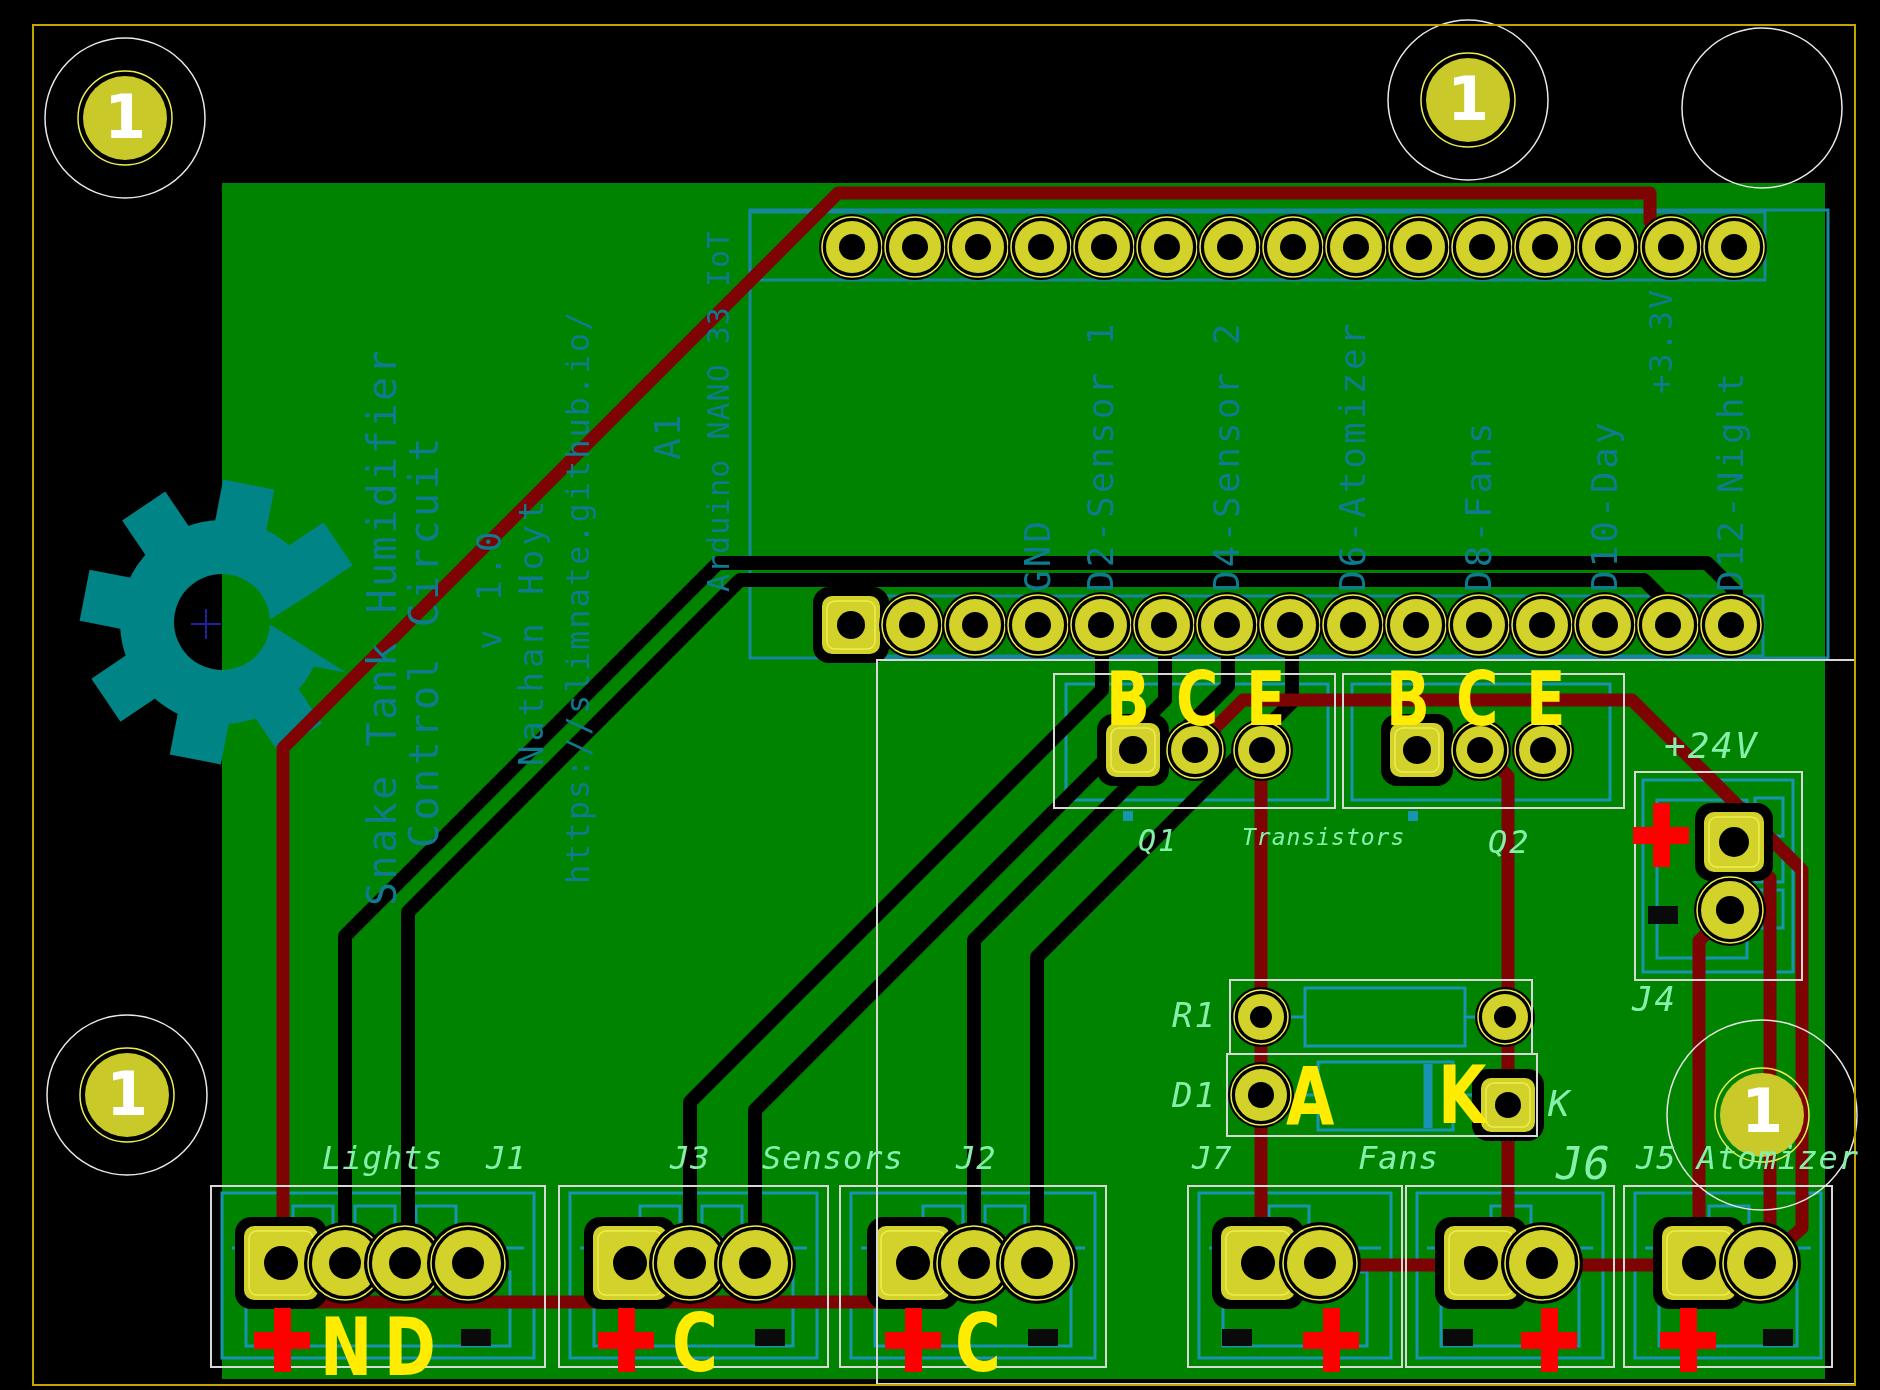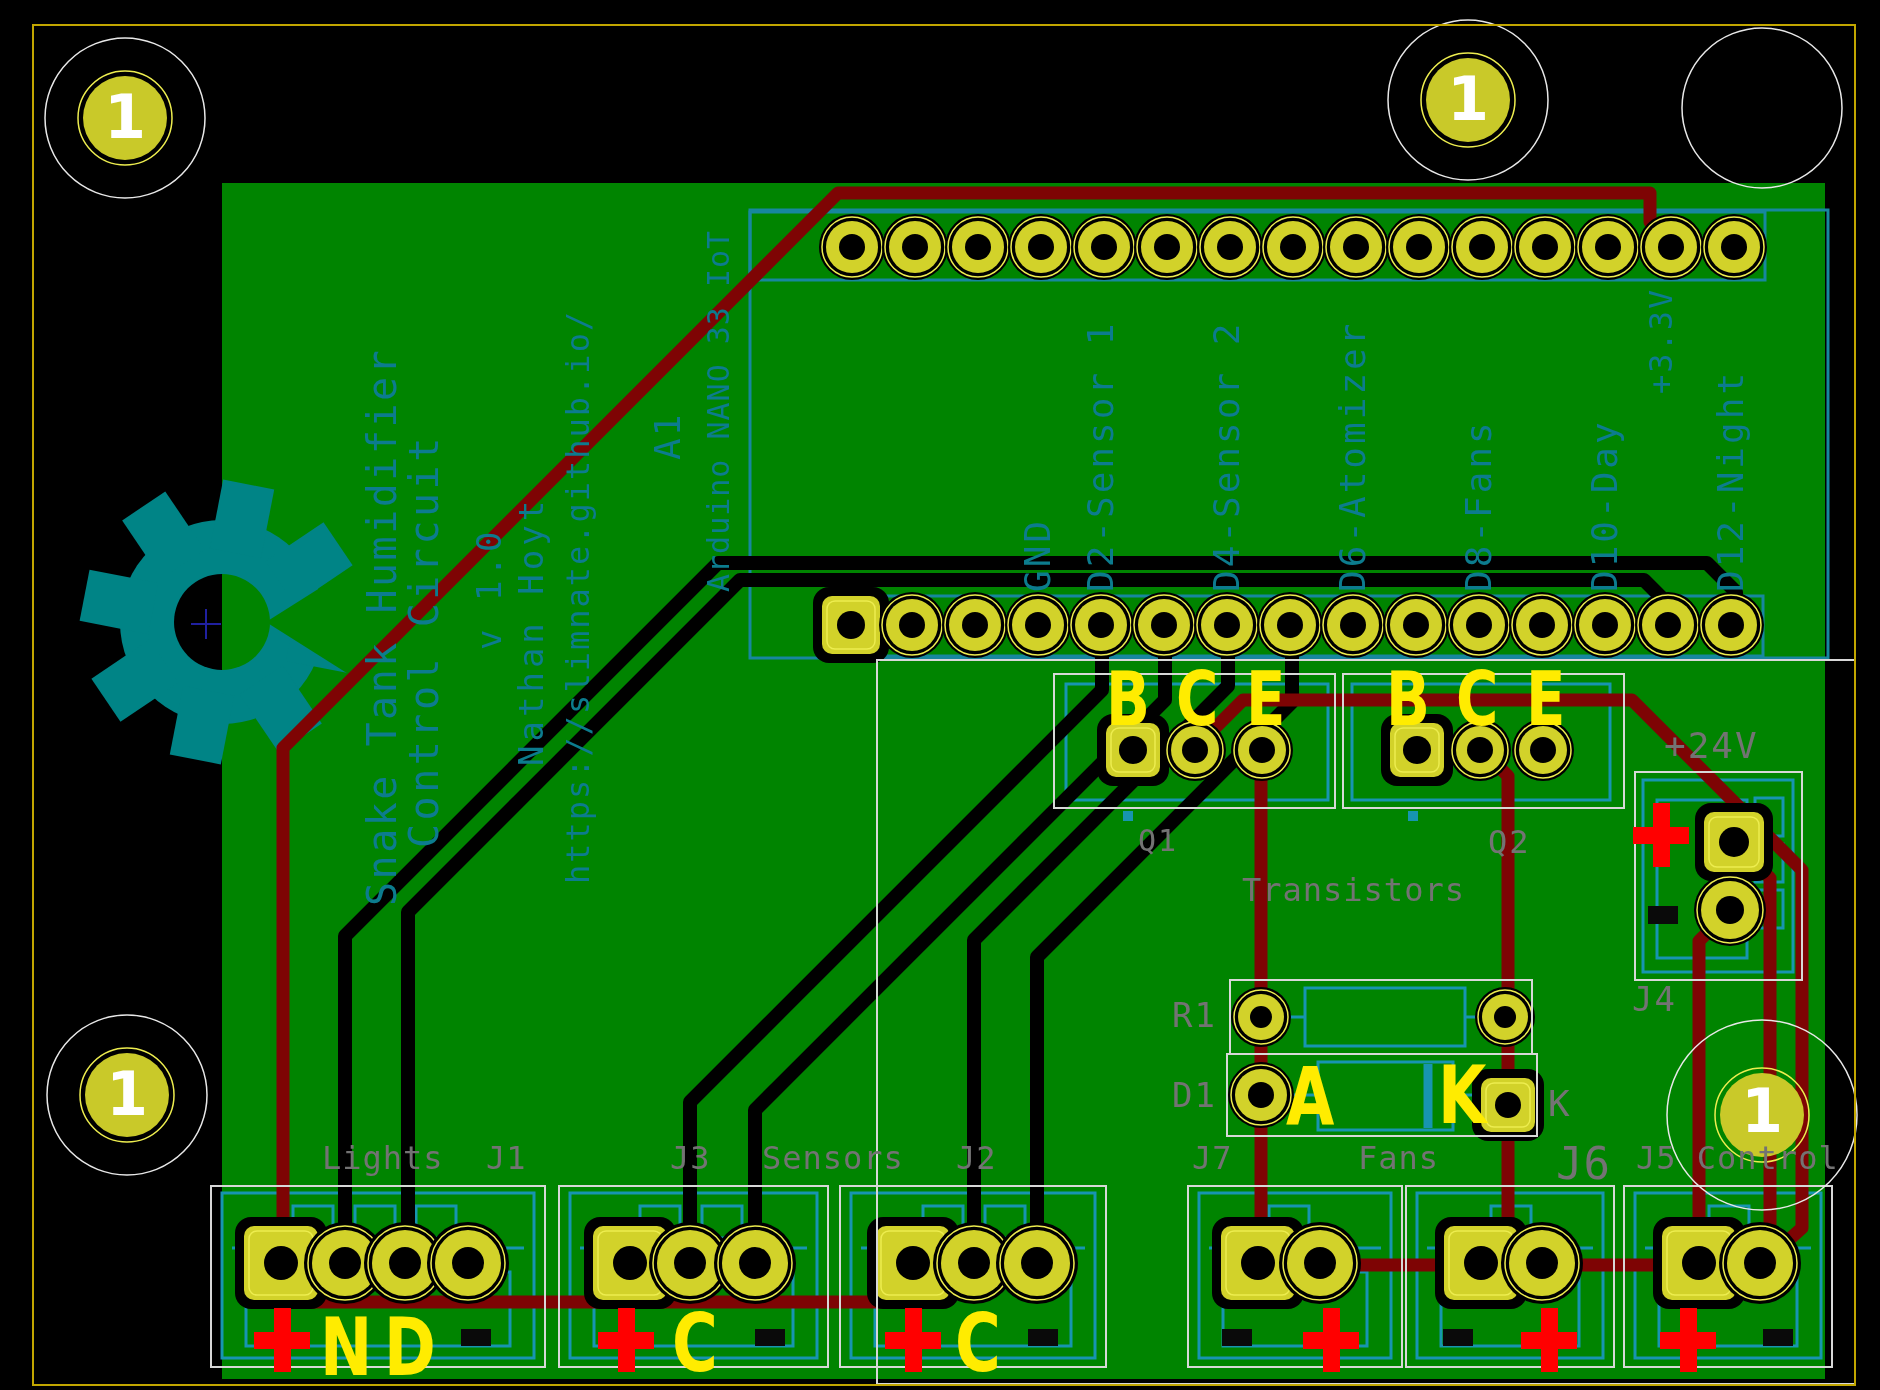--- a/index.html
+++ b/index.html
@@ -1,22 +1,22 @@
 <!DOCTYPE html>
 <html><head>
 <meta charset="utf-8">
 <style>
   html,body{margin:0;padding:0;background:#000;}
   #canvas{position:relative;width:1880px;height:1390px;background:#000;overflow:hidden;
           font-family:"DejaVu Sans Mono",monospace;}
   #gfx{position:absolute;left:0;top:0;}
   .v{position:absolute;transform:rotate(-90deg);transform-origin:0 0;white-space:nowrap;
      color:#0c7c8e;line-height:1;font-family:"DejaVu Sans Mono",monospace;}
-  .h{position:absolute;white-space:nowrap;color:#737373;line-height:1;
-     font-family:"DejaVu Sans Mono",monospace;}
+  .h{position:absolute;white-space:nowrap;color:#86efac;line-height:1;
+     font-family:"DejaVu Sans Mono",monospace;font-style:italic;}
   .mk{position:absolute;color:#ffec00;font-family:"DejaVu Sans",sans-serif;font-weight:bold;
       line-height:1;transform:scaleX(.78);transform-origin:0 0;white-space:nowrap;}
   .hole1{position:absolute;color:#fff;font-family:"DejaVu Sans",sans-serif;font-weight:bold;
       line-height:1;transform:translate(-50%,-52%);}
 </style>
 </head>
 <body>
 
 <div id="canvas">
 
@@ -590,21 +590,21 @@
 <div class="v" style="left:1020px;top:592px;font-size:36px;letter-spacing:3px">GND</div>
 <div class="v" style="left:1083px;top:592px;font-size:36px;letter-spacing:3px">D2-Sensor 1</div>
 <div class="v" style="left:1209px;top:592px;font-size:36px;letter-spacing:3px">D4-Sensor 2</div>
 <div class="v" style="left:1335px;top:592px;font-size:36px;letter-spacing:3px">D6-Atomizer</div>
 <div class="v" style="left:1461px;top:592px;font-size:36px;letter-spacing:3px">D8-Fans</div>
 <div class="v" style="left:1587px;top:592px;font-size:36px;letter-spacing:3px">D10-Day</div>
 <div class="v" style="left:1713px;top:592px;font-size:36px;letter-spacing:3px">D12-Night</div>
 <div class="v" style="left:1645px;top:394px;font-size:32px;letter-spacing:2px">+3.3V</div>
 
 <div class="h" style="left:1138px;top:826px;font-size:30px;letter-spacing:2px">Q1</div>
-<div class="h" style="left:1242px;top:874px;font-size:32px;letter-spacing:1px">Transistors</div>
+<div class="h" style="left:1242px;top:826px;font-size:23px;letter-spacing:1px">Transistors</div>
 <div class="h" style="left:1488px;top:826px;font-size:32px;letter-spacing:2px">Q2</div>
 
 <div class="mk" style="left:1106px;top:662px;font-size:74px">B</div>
 <div class="mk" style="left:1176px;top:662px;font-size:74px">C</div>
 <div class="mk" style="left:1246px;top:662px;font-size:74px">E</div>
 <div class="mk" style="left:1386px;top:662px;font-size:74px">B</div>
 <div class="mk" style="left:1456px;top:662px;font-size:74px">C</div>
 <div class="mk" style="left:1526px;top:662px;font-size:74px">E</div>
 
 <div class="h" style="left:1172px;top:998px;font-size:34px;letter-spacing:2px">R1</div>
@@ -617,21 +617,21 @@
 <div class="h" style="left:1632px;top:982px;font-size:34px;letter-spacing:2px">J4</div>
 
 <div class="h" style="left:322px;top:1142px;font-size:32px;letter-spacing:1px">Lights</div>
 <div class="h" style="left:486px;top:1142px;font-size:32px;letter-spacing:1px">J1</div>
 <div class="h" style="left:670px;top:1142px;font-size:32px;letter-spacing:1px">J3</div>
 <div class="h" style="left:762px;top:1142px;font-size:32px;letter-spacing:1px">Sensors</div>
 <div class="h" style="left:956px;top:1142px;font-size:32px;letter-spacing:1px">J2</div>
 <div class="h" style="left:1192px;top:1142px;font-size:32px;letter-spacing:1px">J7</div>
 <div class="h" style="left:1358px;top:1142px;font-size:32px;letter-spacing:1px">Fans</div>
 <div class="h" style="left:1556px;top:1142px;font-size:44px;letter-spacing:1px">J6</div>
-<div class="h" style="left:1636px;top:1142px;font-size:32px;letter-spacing:1px">J5 Control</div>
+<div class="h" style="left:1636px;top:1142px;font-size:32px;letter-spacing:1px">J5 Atomizer</div>
 
 <div class="mk" style="left:320px;top:1308px;font-size:80px">N</div>
 <div class="mk" style="left:384px;top:1308px;font-size:80px">D</div>
 <div class="mk" style="left:672px;top:1304px;font-size:80px">C</div>
 <div class="mk" style="left:955px;top:1304px;font-size:80px">C</div>
 
 <div class="hole1" style="left:125px;top:118px;font-size:60px">1</div>
 <div class="hole1" style="left:1468px;top:100px;font-size:60px">1</div>
 <div class="hole1" style="left:127px;top:1095px;font-size:60px">1</div>
 <div class="hole1" style="left:1762px;top:1112px;font-size:60px">1</div>

